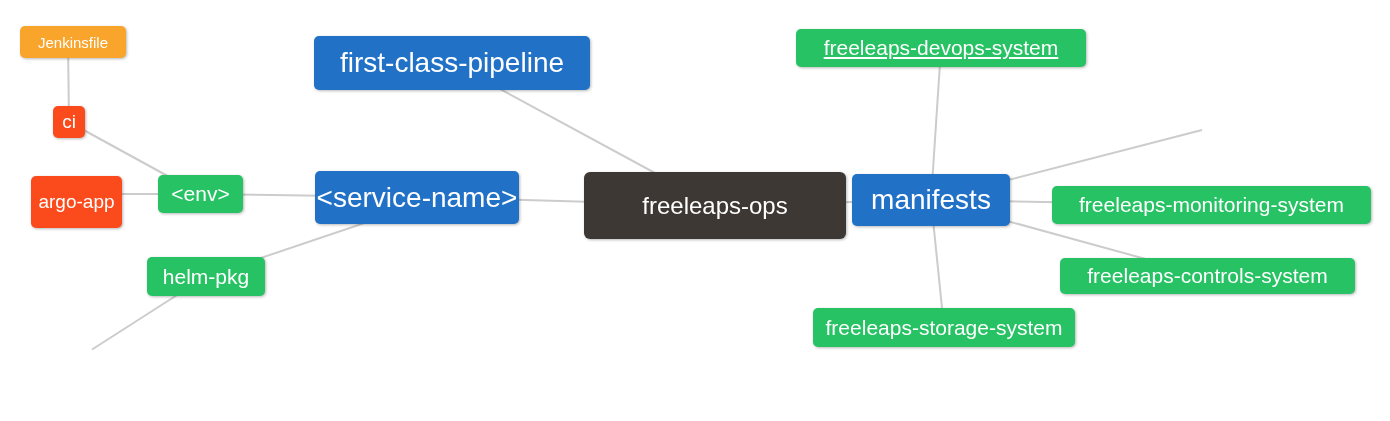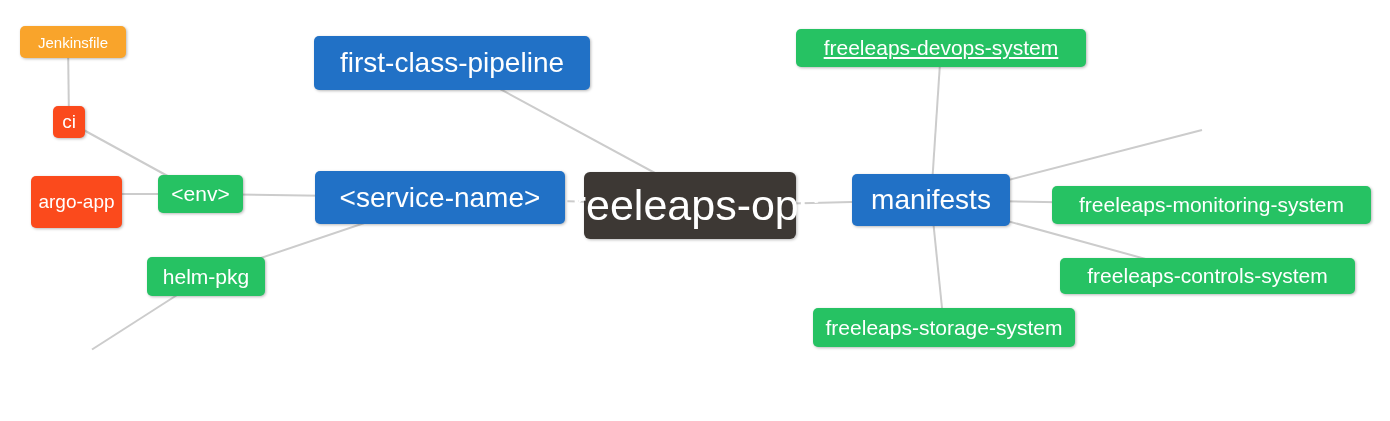--- a/index.html
+++ b/index.html
@@ -38,23 +38,23 @@
     cursor: default;
     user-select: none;
   }
   .root-node   { background: var(--c-root, #3d3834); border-radius: 6px; }
   .blue-node   { background: var(--c-level1, #2171c6); }
   .green-node  { background: var(--c-level2, #26c263); }
   .red-node    { background: var(--c-level3, #fb4a1c); }
   .orange-node { background: var(--c-level4, #f9a42b); }
 
   
-  .n-root        { left: 584px;  top: 172px; width: 212px; height: 67px; font-size: 43px; }
+  .n-root        { left: 584px;  top: 172px; width: 262px; height: 67px; font-size: 24px; }
   .n-fcp         { left: 314px;  top: 36px;  width: 276px; height: 54px; font-size: 28px; }
-  .n-service     { left: 315px;  top: 171px; width: 250px; height: 53px; font-size: 28px; }
+  .n-service     { left: 315px;  top: 171px; width: 204px; height: 53px; font-size: 28px; }
   .n-manifests   { left: 852px;  top: 174px; width: 158px; height: 52px; font-size: 28px; }
   .n-env         { left: 158px;  top: 175px; width: 85px;  height: 38px; font-size: 21px; }
   .n-helm        { left: 147px;  top: 257px; width: 118px; height: 39px; font-size: 21px; }
   .n-devops      { left: 796px;  top: 29px;  width: 290px; height: 38px; font-size: 21px; text-decoration: underline; }
   .n-network     { left: 1054px; top: 111px; width: 296px; height: 38px; font-size: 21px; }
   .n-monitoring  { left: 1052px; top: 186px; width: 319px; height: 38px; font-size: 21px; align-items: center; }
   .n-controls    { left: 1060px; top: 258px; width: 295px; height: 36px; font-size: 21px; }
   .n-storage     { left: 813px;  top: 308px; width: 262px; height: 39px; font-size: 21px; }
   .n-ci          { left: 53px;   top: 106px; width: 32px;  height: 32px; font-size: 19px; }
   .n-argo        { left: 31px;   top: 176px; width: 91px;  height: 52px; font-size: 19px; }

